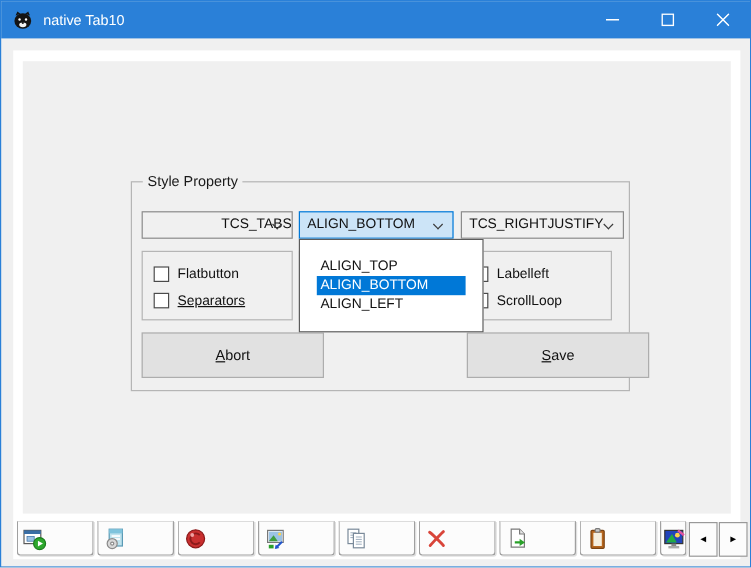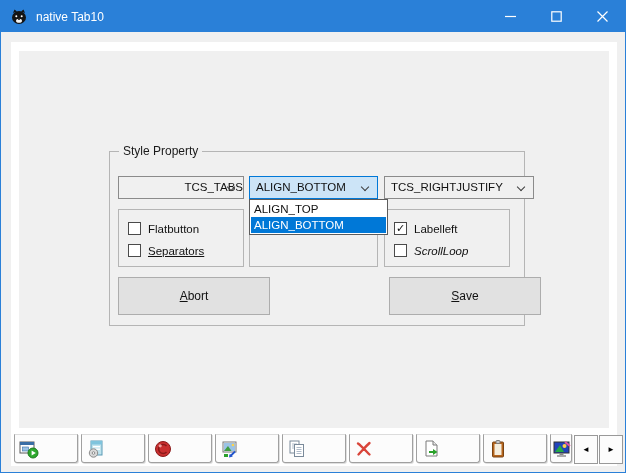--- a/index.html
+++ b/index.html
@@ -37,31 +37,31 @@
   
   .combo{
     position:absolute;top:175px;height:23px;box-sizing:border-box;
     border:1px solid #8b8b8b;background:#f0f0f0;
     font-size:11.5px;color:#111;line-height:21px;padding-left:6px;
     white-space:nowrap;overflow:hidden;
   }
   .combo.focused{background:#cce4f7;border-color:#0078d7;}
   .combo-tabs{left:117px;width:126px;text-align:right;}
   .combo-align{left:248px;width:129px;}
-  .combo-justify{left:383px;width:150px;}
+  .combo-justify{left:383px;width:136px;}
   .chev{position:absolute;right:7px;top:7px;width:8px;height:8px;}
   .chev::before{
     content:"";display:block;width:5px;height:5px;
     border-right:1.4px solid #3c3c3c;border-bottom:1.4px solid #3c3c3c;
     transform:rotate(45deg);
   }
   
   .dropdown{
-    position:absolute;left:248px;top:198px;width:139px;z-index:6;
-    background:#ffffff;border:1px solid #5c5c5c;box-sizing:border-box;padding:1px;
+    position:absolute;left:248px;top:198px;width:154px;z-index:6;
+    background:#ffffff;border:1px solid #5c5c5c;box-sizing:border-box;padding:14px;
   }
   .dd-option{height:16px;line-height:16px;font-size:11.5px;padding-left:3px;color:#111;white-space:nowrap;}
   .dd-option.selected{background:#0078d7;color:#ffffff;}
   
   .frame{position:absolute;top:208px;height:58px;border:1px solid #b5b5b5;box-sizing:border-box;}
   .frame-left{left:117px;width:126px;}
   .frame-mid{left:248px;width:129px;z-index:1;}
   .frame-right{left:383px;width:126px;}
   .cbrow{position:absolute;display:flex;align-items:flex-end;gap:7px;font-size:11.5px;color:#111;height:14px;}
   .cbbox{
@@ -160,28 +160,29 @@
   <div class="cbrow" style="left:127px;top:242px;text-decoration:underline;">
     <span class="cbbox"></span>
     <span>Separators</span>
   </div>
   <div class="cbrow" style="left:393px;top:220px;">
     <span class="cbbox">
         <span>✓</span>
       </span>
     <span>Labelleft</span>
   </div>
-  <div class="cbrow" style="left:393px;top:242px;font-style:italic;">
+  <div class="cbrow" style="left:393px;top:242px;">
     <span class="cbbox"></span>
     <span>ScrollLoop</span>
   </div>
 
   <div class="dropdown">
     <div class="dd-option">ALIGN_TOP</div>
     <div class="dd-option selected">ALIGN_BOTTOM</div>
+    <div class="dd-option">ALIGN_LEFT</div>
   </div>
 
   <div class="btn btn-abort">
     <span><span class="accel">A</span><span>bort</span></span>
   </div>
   <div class="btn btn-save">
     <span><span class="accel">S</span><span>ave</span></span>
   </div>
 
   <div class="tab" style="left:13px;">

